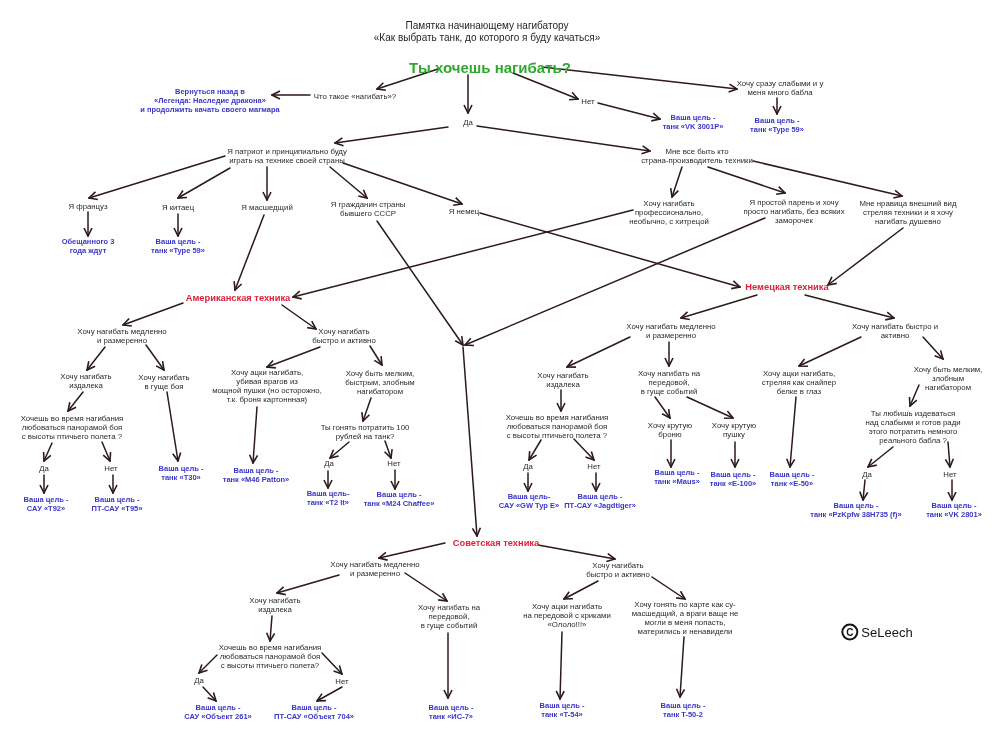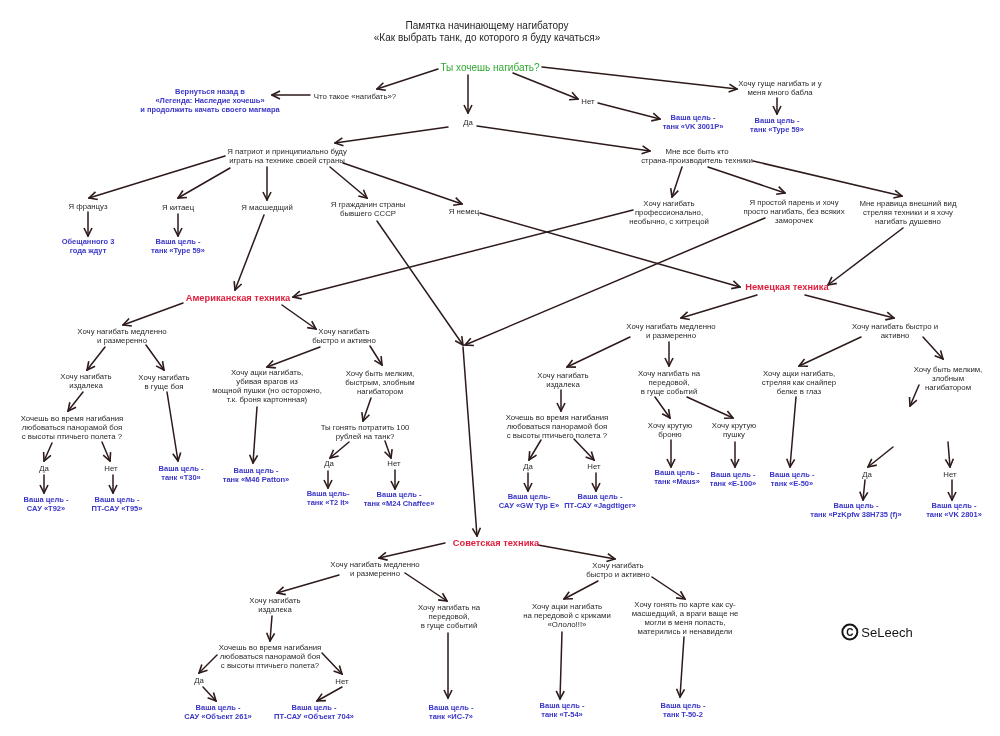--- a/index.html
+++ b/index.html
@@ -9,21 +9,21 @@
   .n {
     position: absolute;
     transform: translate(-50%, -50%);
     white-space: pre;
     text-align: center;
     font-family: "Liberation Sans", sans-serif;
   }
   .q   { font-size: 7.8px; line-height: 9px; color: #2a2a2a; }
   .tg  { font-size: 7.5px; line-height: 9px; color: #3a36c8; font-weight: bold; }
   .sec { font-size: 9.3px; line-height: 11px; color: #e0203e; font-weight: bold; }
-  .root{ font-size: 10px; line-height: 11px; color: #2fa82f; font-weight: normal; }
+  .root{ font-size: 15px; line-height: 11px; color: #2fa82f; font-weight: bold; }
   .title { font-size: 10px; line-height: 12px; color: #1e1e1e; }
   .copy {
     position: absolute; transform: translate(-50%, -50%);
     display: flex; align-items: center; gap: 3px;
     font-family: "Liberation Sans", sans-serif; font-size: 13px; color: #151515;
   }
   .copy .circ {
     width: 13px; height: 13px; border: 2px solid #151515; border-radius: 50%;
     display: flex; align-items: center; justify-content: center;
     font-size: 10px; font-weight: bold; line-height: 1; box-sizing: content-box;
@@ -122,26 +122,26 @@
         <line x1="684" y1="637" x2="680" y2="697" stroke="#2d1a1a" stroke-width="1.5" stroke-linecap="round" marker-end="url(#arrowhead)"></line>
       </g>
   </svg>
 
   <div class="n title" style="left:487px;top:26px">Памятка начинающему нагибатору</div>
   <div class="n title" style="left:487px;top:38px">«Как выбрать танк, до которого я буду качаться»</div>
 
   <div class="n root" style="left:490px;top:67px">Ты хочешь нагибать?</div>
   <div class="n q" style="left:355px;top:96px">Что такое «нагибать»?</div>
   <div class="n tg" style="left:210px;top:100px">Вернуться назад в
-«Легенда: Наследие хочешь»
+«Легенда: Наследие дракона»
 и продолжить качать своего магмара</div>
   <div class="n q" style="left:588px;top:101px">Нет</div>
   <div class="n tg" style="left:693px;top:122px">Ваша цель -
 танк «VK 3001P»</div>
-  <div class="n q" style="left:780px;top:88px">Хочу гуще нагибать и у
+  <div class="n q" style="left:780px;top:88px">Хочу сразу слабыми и у
 меня много бабла</div>
   <div class="n tg" style="left:777px;top:125px">Ваша цель -
 танк «Type 59»</div>
   <div class="n q" style="left:468px;top:122px">Да</div>
 
   <div class="n q" style="left:287px;top:156px">Я патриот и принципиально буду
 играть на технике своей страны</div>
   <div class="n q" style="left:697px;top:156px">Мне все быть кто
 страна-производитель техники</div>
 
@@ -231,20 +231,24 @@
   <div class="n tg" style="left:733px;top:479px">Ваша цель -
 танк «E-100»</div>
   <div class="n q" style="left:895px;top:331px">Хочу нагибать быстро и
 активно</div>
   <div class="n q" style="left:799px;top:382px">Хочу ацки нагибать,
 стреляя как снайпер
 белке в глаз</div>
   <div class="n q" style="left:948px;top:378px">Хочу быть мелким,
 злобным
 нагибатором</div>
+  <div class="n q" style="left:913px;top:427px">Ты любишь издеваться
+над слабыми и готов ради
+этого потратить немного
+реального бабла ?</div>
   <div class="n q" style="left:867px;top:474px">Да</div>
   <div class="n q" style="left:950px;top:474px">Нет</div>
   <div class="n tg" style="left:792px;top:479px">Ваша цель -
 танк «E-50»</div>
   <div class="n tg" style="left:856px;top:510px">Ваша цель -
 танк «PzKpfw 38H735 (f)»</div>
   <div class="n tg" style="left:954px;top:510px">Ваша цель -
 танк «VK 2801»</div>
 
   <div class="n q" style="left:375px;top:569px">Хочу нагибать медленно

